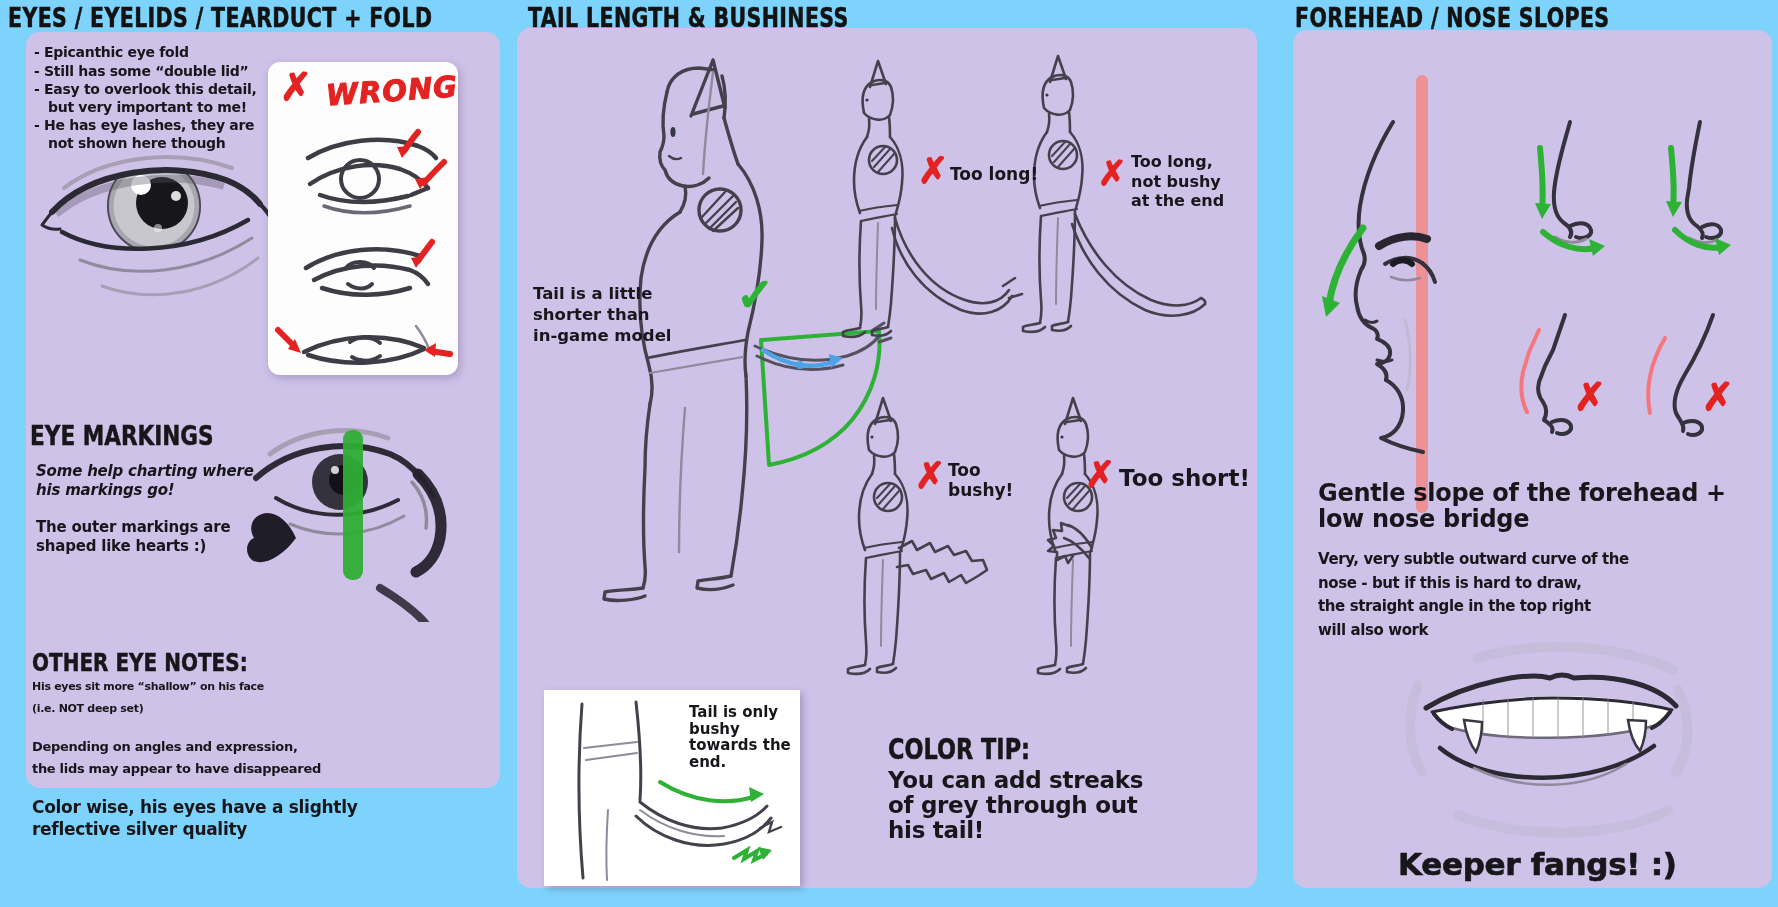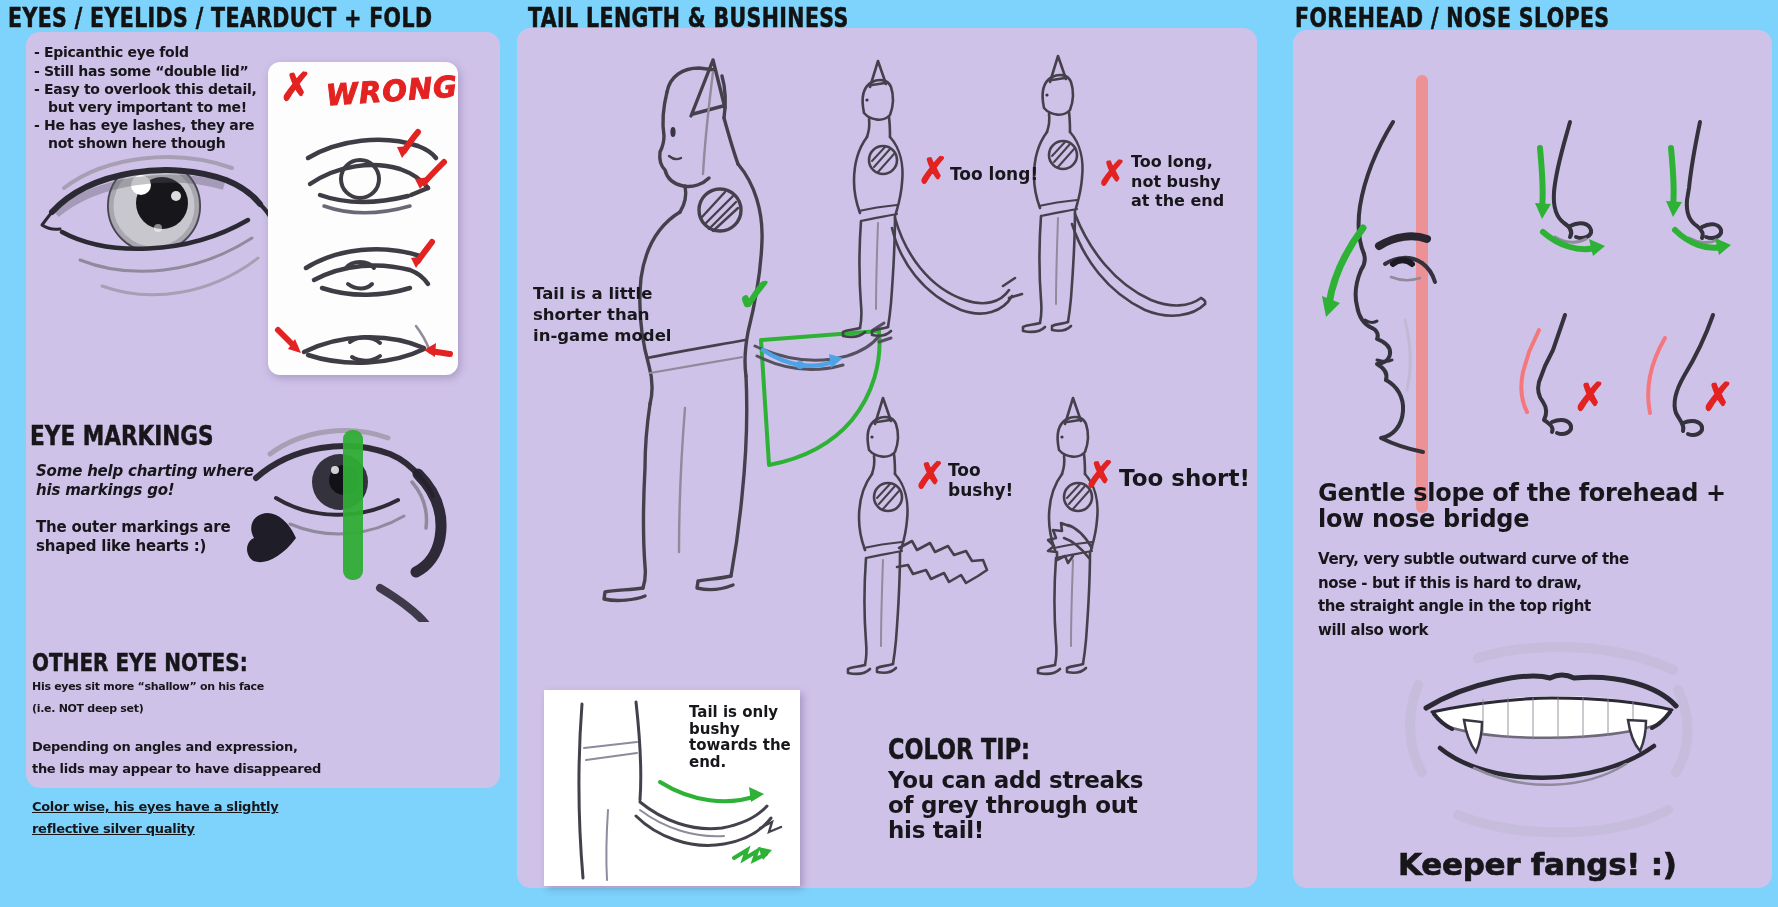--- a/index.html
+++ b/index.html
@@ -129,21 +129,21 @@
         <path d="M54,28 C46,10 32,0 20,4 C10,7 6,18 12,28 C6,30 2,40 8,48 C16,58 38,50 54,28 Z" fill="#1f1d27"></path>
       </g>
       <rect x="103" y="48" width="20" height="150" rx="9" fill="#2fad35" opacity=".95"></rect>
     </svg>
 
     <div class="txt heading" style="left:6px;top:616px;font-size:25px;">OTHER EYE NOTES:</div>
     <div class="txt pre" style="left:6px;top:644px;font-size:11px;line-height:22px;letter-spacing:-0.3px;">His eyes sit more “shallow” on his face
 (i.e. NOT deep set)</div>
     <div class="txt pre" style="left:6px;top:704px;font-size:13px;line-height:22px;letter-spacing:-0.3px;">Depending on angles and expression,
 the lids may appear to have disappeared</div>
-    <div class="txt pre" style="left:6px;top:764px;font-size:13px;line-height:22px;letter-spacing:-0.3px;text-decoration:underline;">Color wise, his eyes have a slightly
+    <div class="txt pre" style="left:6px;top:764px;font-size:17px;line-height:22px;letter-spacing:-0.3px;">Color wise, his eyes have a slightly
 reflective silver quality</div>
   </div>
 
   <div class="panel" style="left:517px;top:28px;width:740px;height:860px;">
 
     <svg width="740" height="860" viewBox="0 0 740 860">
       <defs>
         <g id="sfig" stroke="#45414c" stroke-width="2.6" fill="none" stroke-linecap="round" stroke-linejoin="round">
           <path d="M26,8 L18,34 M26,8 L34,31 M20,32 L33,30"></path>
           <path d="M12,60 C9,46 11,34 20,29 C28,25 36,27 39,34 C42,43 41,54 38,62 C32,69 19,68 12,60"></path>

